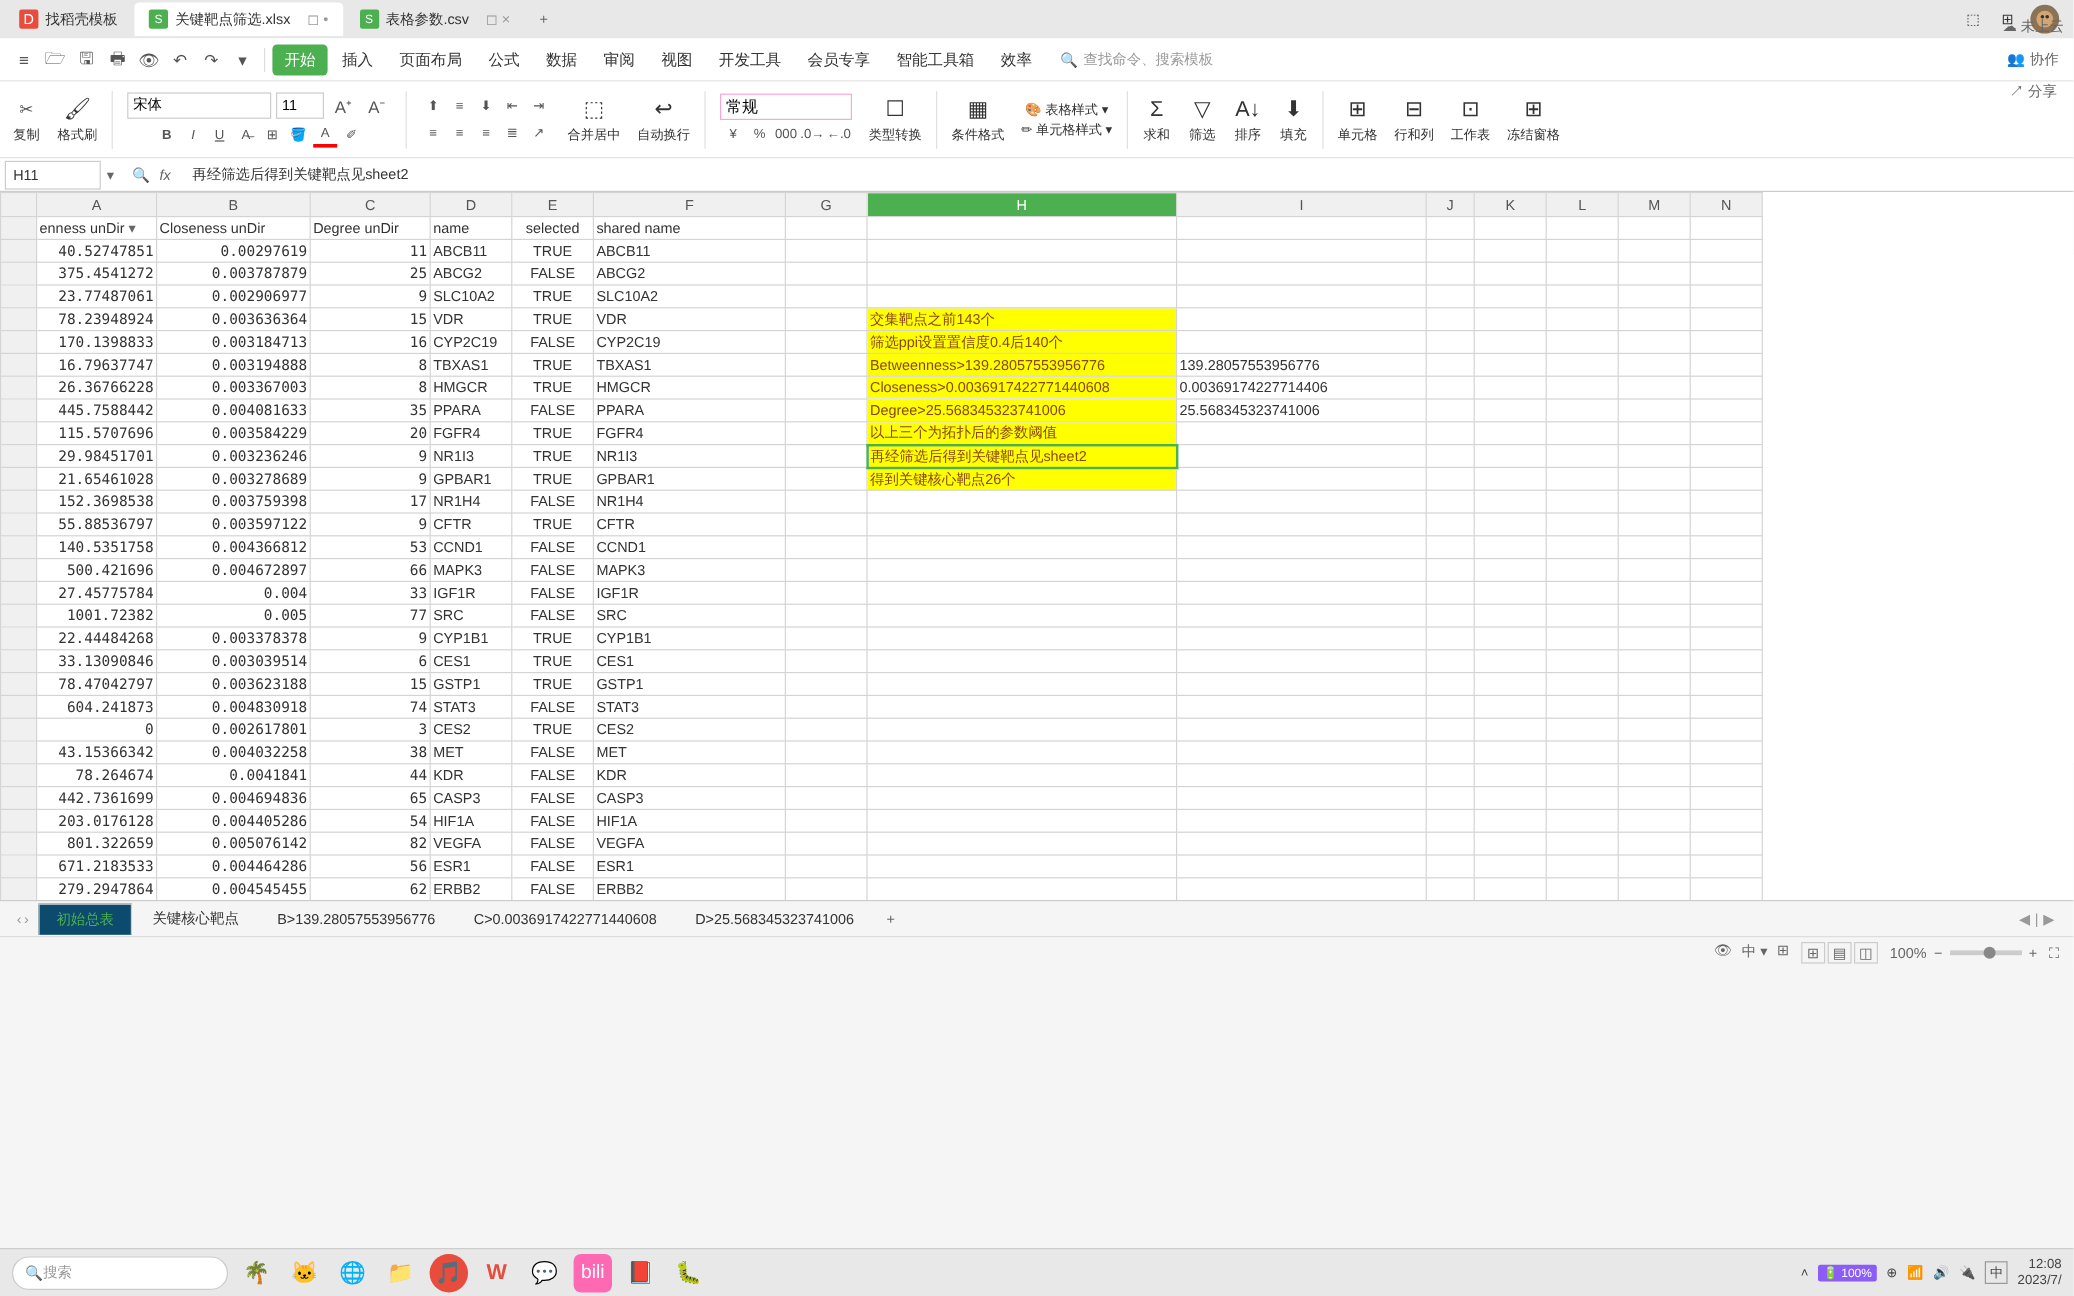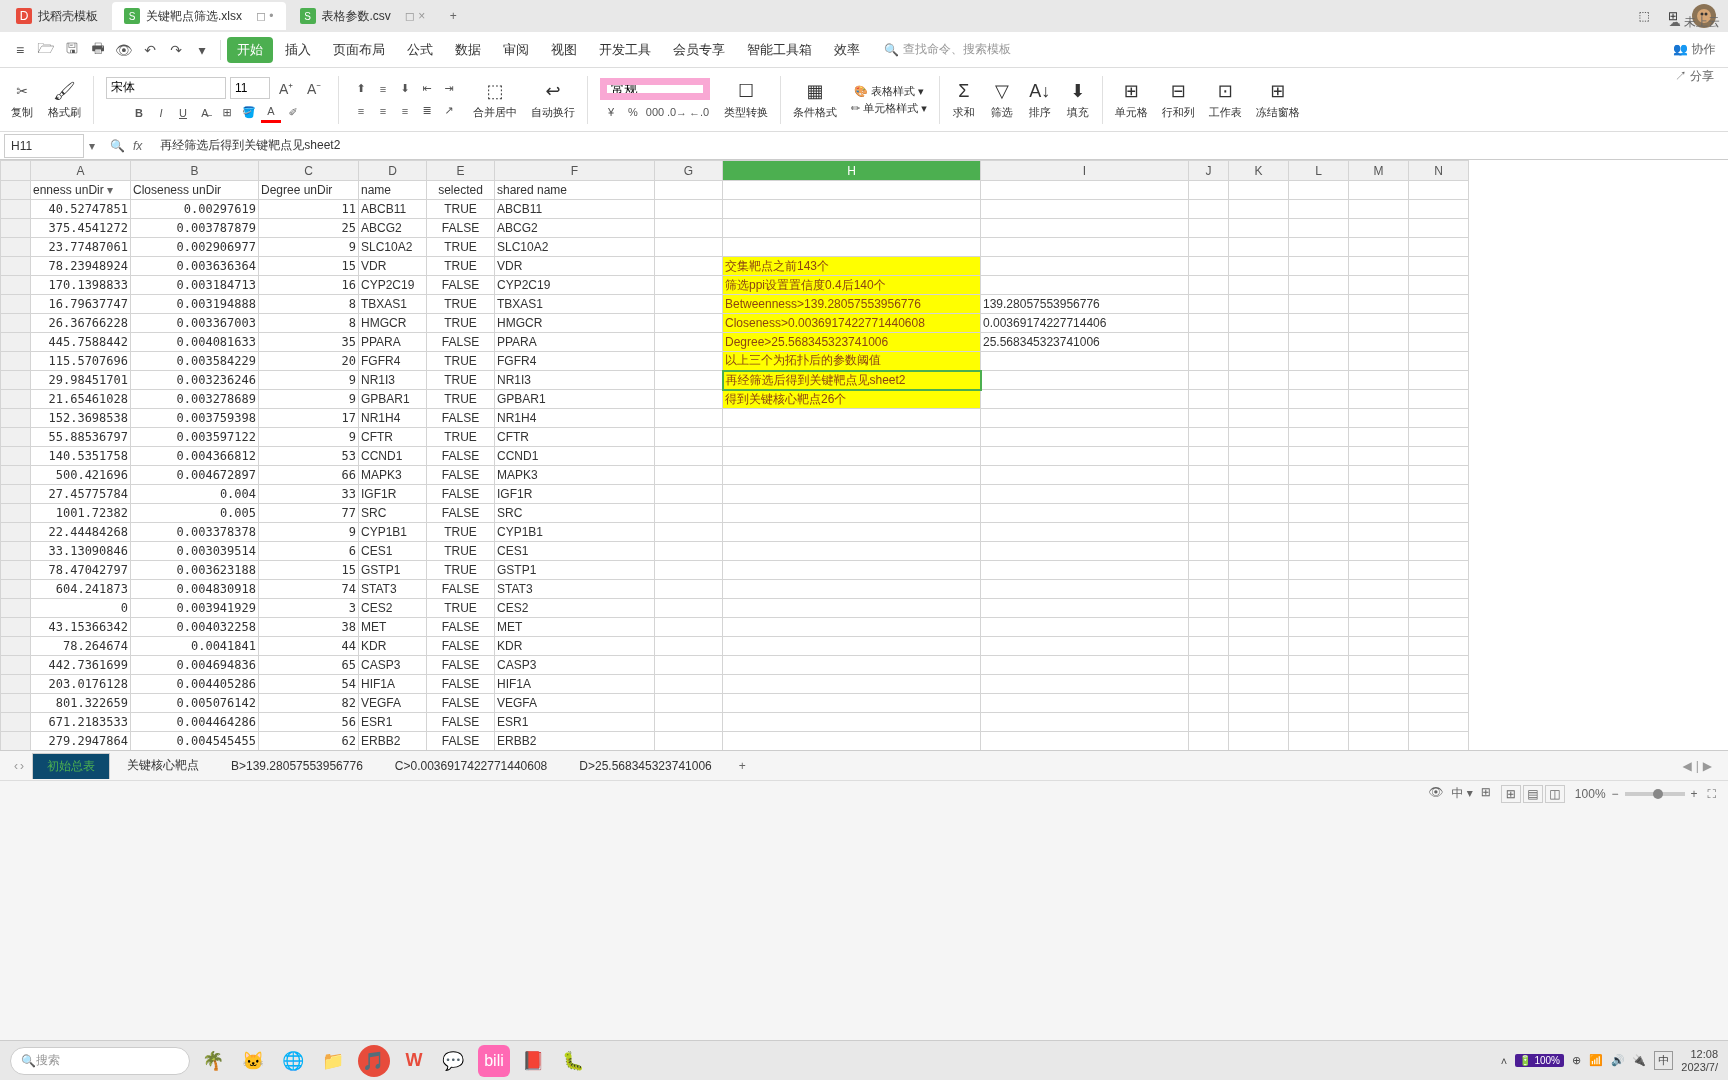--- a/index.html
+++ b/index.html
@@ -29,21 +29,21 @@
 .ribbon-group { display: flex; flex-direction: column; align-items: center; gap: 2px; padding: 0 6px; }
 .ribbon-big { display: flex; flex-direction: column; align-items: center; gap: 2px; cursor: pointer; padding: 2px 6px; }
 .ribbon-big .icon { width: 24px; height: 24px; display: flex; align-items: center; justify-content: center; font-size: 18px; }
 .ribbon-sep { width: 1px; height: 48px; background: #e0e0e0; margin: 0 4px; }
 .font-select { display: flex; gap: 4px; }
 .font-select select, .font-select input { height: 22px; border: 1px solid #ccc; padding: 0 4px; font-size: 12px; }
 .font-name { width: 120px; }
 .font-size { width: 40px; }
 .btn-row { display: flex; gap: 2px; }
 .btn-row span { width: 20px; height: 20px; display: flex; align-items: center; justify-content: center; cursor: pointer; color: #555; }
-.num-fmt { width: 110px; height: 22px; border: 7px solid #f9a8d4; padding: 0 4px; }
+.num-fmt { width: 110px; height: 22px; border: 1px solid #f9a8d4; padding: 0 4px; }
 
 .formula-bar { height: 28px; background: #fff; display: flex; align-items: center; border-bottom: 1px solid #ccc; }
 .name-box { width: 80px; height: 24px; border: 1px solid #ccc; padding: 0 6px; display: flex; align-items: center; margin-left: 4px; }
 .name-box-dd { width: 16px; text-align: center; color: #666; }
 .fx-icons { display: flex; gap: 8px; padding: 0 10px; align-items: center; color: #666; }
 .formula-input { flex: 1; padding: 0 8px; height: 24px; display: flex; align-items: center; }
 
 .sheet-area { display: flex; height: 590px; background: #fff; }
 .grid { flex: 1; overflow: hidden; position: relative; }
 table { border-collapse: collapse; table-layout: fixed; }
@@ -68,21 +68,21 @@
 .status-bar { height: 26px; background: #f5f5f5; display: flex; align-items: center; justify-content: flex-end; gap: 10px; padding: 0 12px; border-top: 1px solid #ddd; color: #666; font-size: 12px; }
 .status-bar .zoom { display: flex; align-items: center; gap: 6px; }
 .status-bar .icons { display: flex; gap: 8px; }
 .status-bar .views { display: flex; gap: 2px; }
 .status-bar .views span { width: 20px; height: 18px; border: 1px solid #ccc; display: flex; align-items: center; justify-content: center; }
 
 .taskbar { position: absolute; bottom: 0; left: 0; right: 0; height: 40px; background: #e8e8e8; display: flex; align-items: center; padding: 0 10px; gap: 8px; border-top: 1px solid #ccc; }
 .taskbar .search-box { width: 180px; height: 28px; border: 1px solid #ccc; border-radius: 14px; padding: 0 10px; display: flex; align-items: center; color: #999; background: #fff; }
 .taskbar .app-icon { width: 32px; height: 32px; border-radius: 4px; display: flex; align-items: center; justify-content: center; font-size: 18px; }
 .taskbar-right { margin-left: auto; display: flex; gap: 8px; align-items: center; font-size: 11px; color: #444; }
-.battery-ind { background: #4c1d95; color: #fff; padding: 1px 4px; border-radius: 2px; font-size: 10px; }
+.battery-ind { background: #8b5cf6; color: #fff; padding: 1px 4px; border-radius: 2px; font-size: 10px; }
 
 svg { display: block; }
 </style>
 </head>
 <body>
 
 <div class="tabs-bar">
   <div class="tab">
     <span class="icon red">D</span>
     <span>找稻壳模板</span>
@@ -669,21 +669,21 @@
             <td></td>
             <td></td>
             <td></td>
             <td></td>
             <td></td>
             <td></td>
           </tr>
           <tr>
     <th class="row-header"></th>
     <td class="num">0</td>
-    <td class="num">0.003941929</td>
+    <td class="num">0.002617801</td>
     <td class="num">3</td>
     <td class="txt">CES2</td>
     <td class="sel">TRUE</td>
     <td class="txt">CES2</td>
     <td></td>
             <td></td>
             <td></td>
             <td></td>
             <td></td>
             <td></td>

